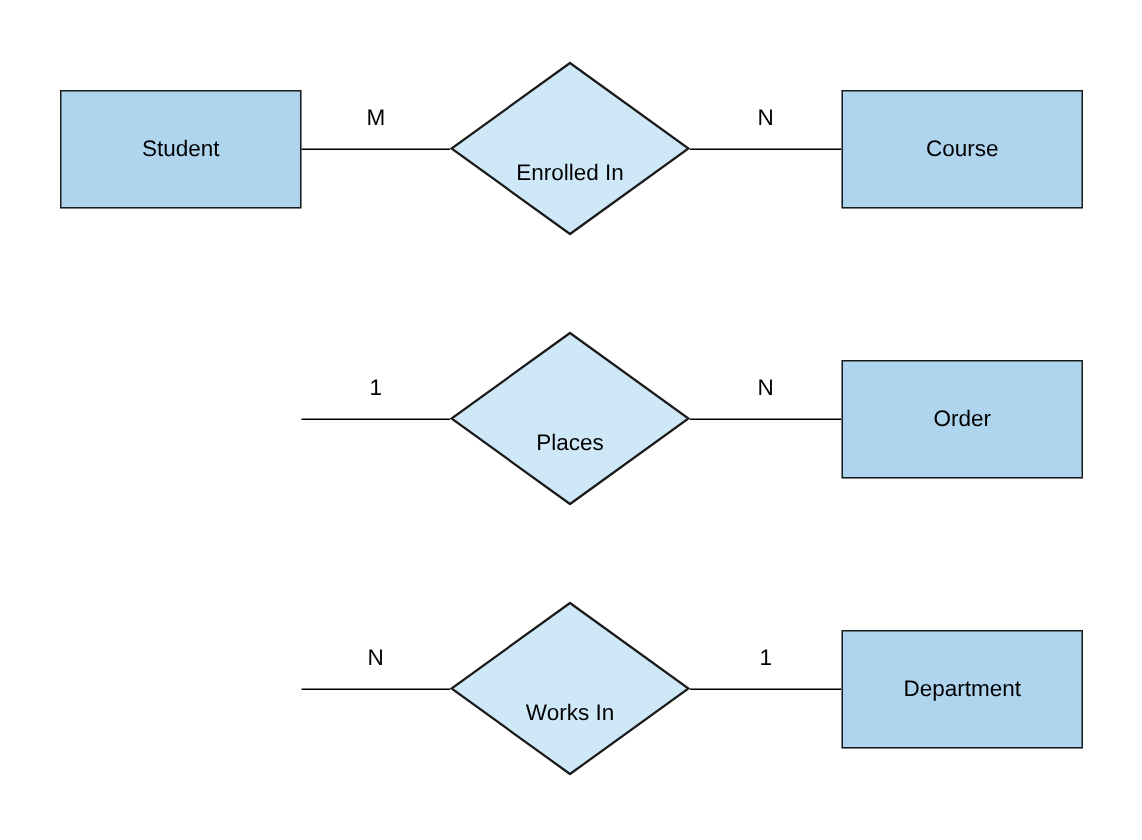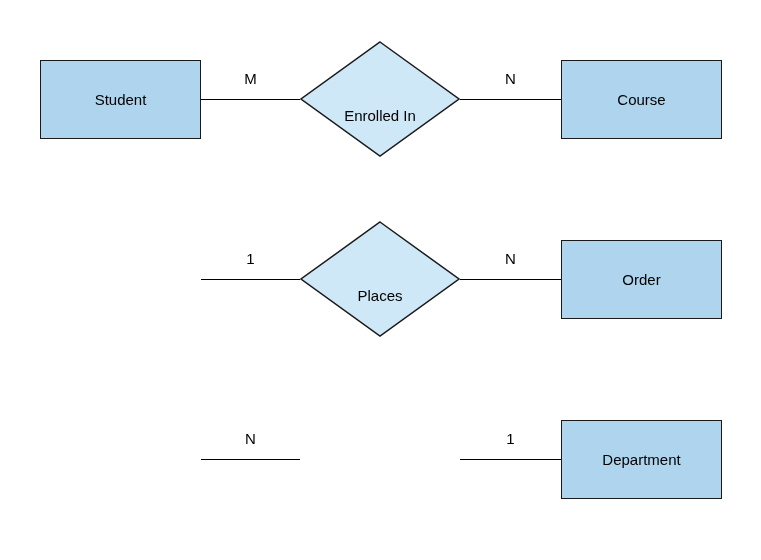--- a/index.html
+++ b/index.html
@@ -119,20 +119,26 @@
     <div class="cardinality cardinality-right">N</div>
     <div class="connector connector-right"></div>
     <div class="entity entity-right">
       <span>Order</span>
     </div>
   </div>
 
   <div class="relationship-row row-2">
     <div class="connector connector-left"></div>
     <div class="cardinality cardinality-left">N</div>
+    <div class="relationship-diamond">
+      <svg viewBox="0 0 160 116">
+        <polygon points="80,1 159,58 80,115 1,58" stroke="#1a1a1a" stroke-width="1.5" fill="#cfe8f8"></polygon>
+      </svg>
+      <div class="relationship-label">Works In</div>
+    </div>
     <div class="cardinality cardinality-right">1</div>
     <div class="connector connector-right"></div>
     <div class="entity entity-right">
       <span>Department</span>
     </div>
   </div>
 
 </div>
 
 </body></html>

